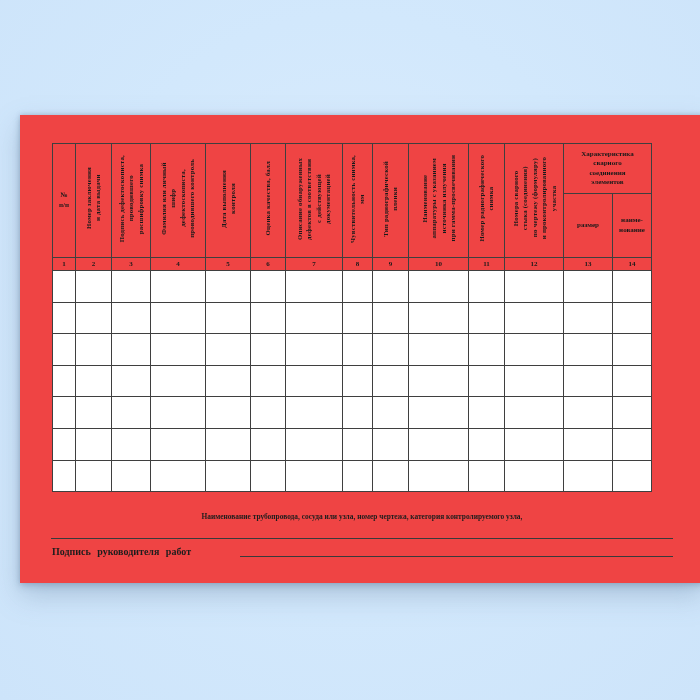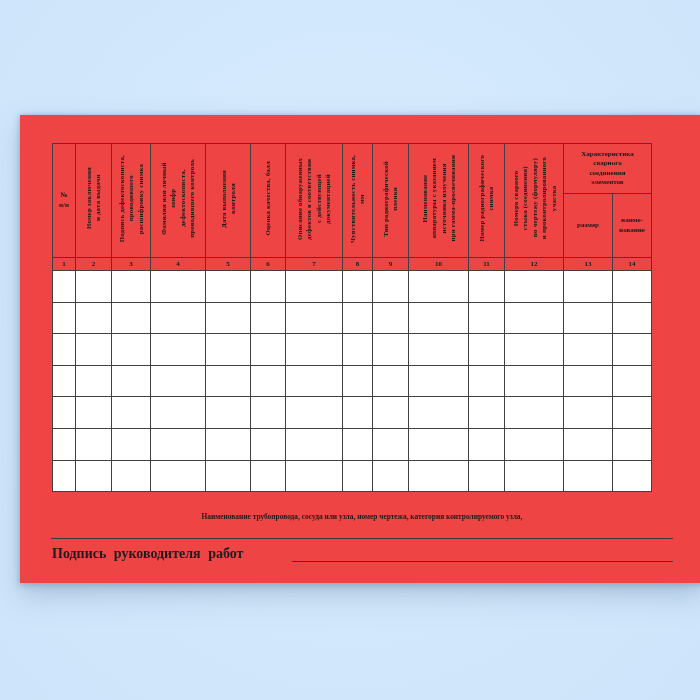--- a/index.html
+++ b/index.html
@@ -41,21 +41,21 @@
     text-align:center; font-size:7.4px; font-weight:bold; line-height:1.55;
     color:#1d1d1d;
   }
   .rule {
     position:absolute; left:31px; right:31px; top:423px;
     border-top:1.7px solid #3a3a3a; height:0;
   }
   .sig {
     position:absolute; left:32px; right:31px; top:431px;
     display:flex; align-items:flex-end;
-    font-size:14px; font-weight:bold; word-spacing:4px; color:#1d1d1d;gap:40px;
+    font-size:10px; font-weight:bold; word-spacing:4px; color:#1d1d1d;gap:40px;
   }
   .sig-line {
     flex:1; margin-left:9px; height:9px;
     border-bottom:1.2px solid #3a3a3a;
   }
 </style>
 </head>
 <body>
 
 <div class="page">

